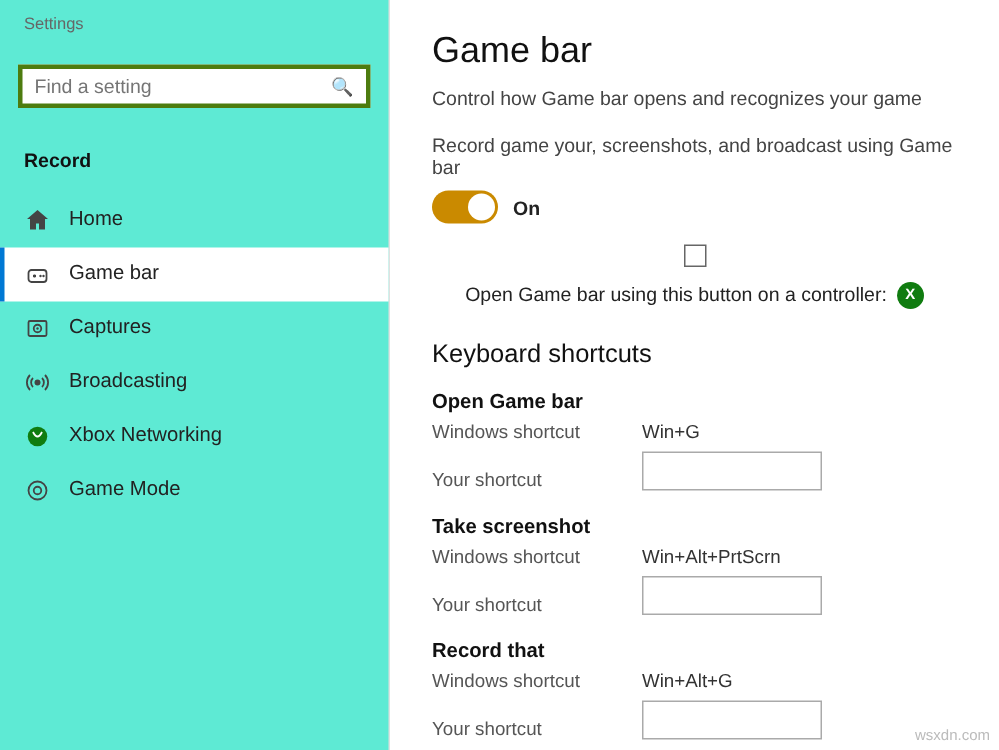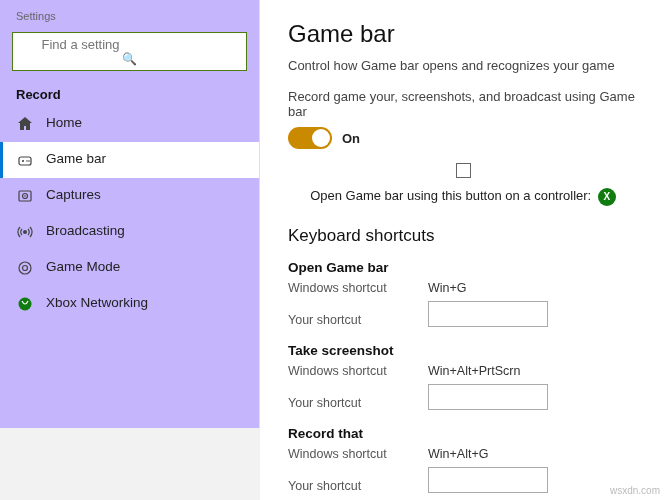--- a/index.html
+++ b/index.html
@@ -10,39 +10,39 @@
       display: flex;
       height: 500px;
       width: 666px;
       overflow: hidden;
     }
 
     
     .sidebar {
       width: 260px;
       min-width: 260px;
-      background: #c4b5fd;
+      background: #5eead4;
       display: flex;
       flex-direction: column;
       border-right: 1px solid #e0e0e0;
-      height: 428px;
+      height: 500px;
+      gap: 11px;
     }
     .sidebar-title {
       font-size: 11px;
       color: #666;
       padding: 10px 16px 4px;
     }
     .search-box {
       margin: 6px 12px 10px;
       display: flex;
       align-items: center;
-      border: 1px solid #4d7c0f;
+      border: 3px solid #4d7c0f;
       background: #fff;
       padding: 4px 8px;
-      flex-direction: column;
     }
     .search-input {
       border: none;
       outline: none;
       flex: 1;
       font-size: 13px;
       background: transparent;
       color: #333;
     }
     .search-icon-wrap {
@@ -265,35 +265,35 @@
             <path d="M11 5 A4.2 4.2 0 0 1 11 11" fill="none" stroke="#444" stroke-width="1.2"></path>
             <path d="M3 3 A7.1 7.1 0 0 0 3 13" fill="none" stroke="#444" stroke-width="1.2"></path>
             <path d="M13 3 A7.1 7.1 0 0 1 13 13" fill="none" stroke="#444" stroke-width="1.2"></path>
           </svg>
         </span>
         <span>Broadcasting</span>
       </div>
       <div class="nav-item">
         <span class="nav-icon">
           <svg width="16" height="16" viewBox="0 0 16 16">
-            <circle cx="8" cy="8" r="6" fill="none" stroke="#444" stroke-width="1.2"></circle>
-            <circle cx="8" cy="8" r="2.5" fill="none" stroke="#444" stroke-width="1.2"></circle>
-          </svg>
-        </span>
-        <span>Game Mode</span>
-      </div>
-      <div class="nav-item">
-        <span class="nav-icon">
-          <svg width="16" height="16" viewBox="0 0 16 16">
             <circle cx="8" cy="8" r="6.5" fill="#107c10"></circle>
             <path d="M5 5 Q8 11 11 5" fill="none" stroke="#fff" stroke-width="1.2"></path>
             <line x1="5" y1="5" x2="11" y2="11" stroke="#fff" stroke-width="1.2" opacity="0"></line>
           </svg>
         </span>
         <span>Xbox Networking</span>
+      </div>
+      <div class="nav-item">
+        <span class="nav-icon">
+          <svg width="16" height="16" viewBox="0 0 16 16">
+            <circle cx="8" cy="8" r="6" fill="none" stroke="#444" stroke-width="1.2"></circle>
+            <circle cx="8" cy="8" r="2.5" fill="none" stroke="#444" stroke-width="1.2"></circle>
+          </svg>
+        </span>
+        <span>Game Mode</span>
       </div>
     </div>
 </div>
 
 <div class="main">
   <div class="page-title">Game bar</div>
   <div class="description">Control how Game bar opens and recognizes your game</div>
 
   <div style="font-size:13px;color:#444;margin-bottom:8px;">Record game your, screenshots, and broadcast using Game bar</div>
 

